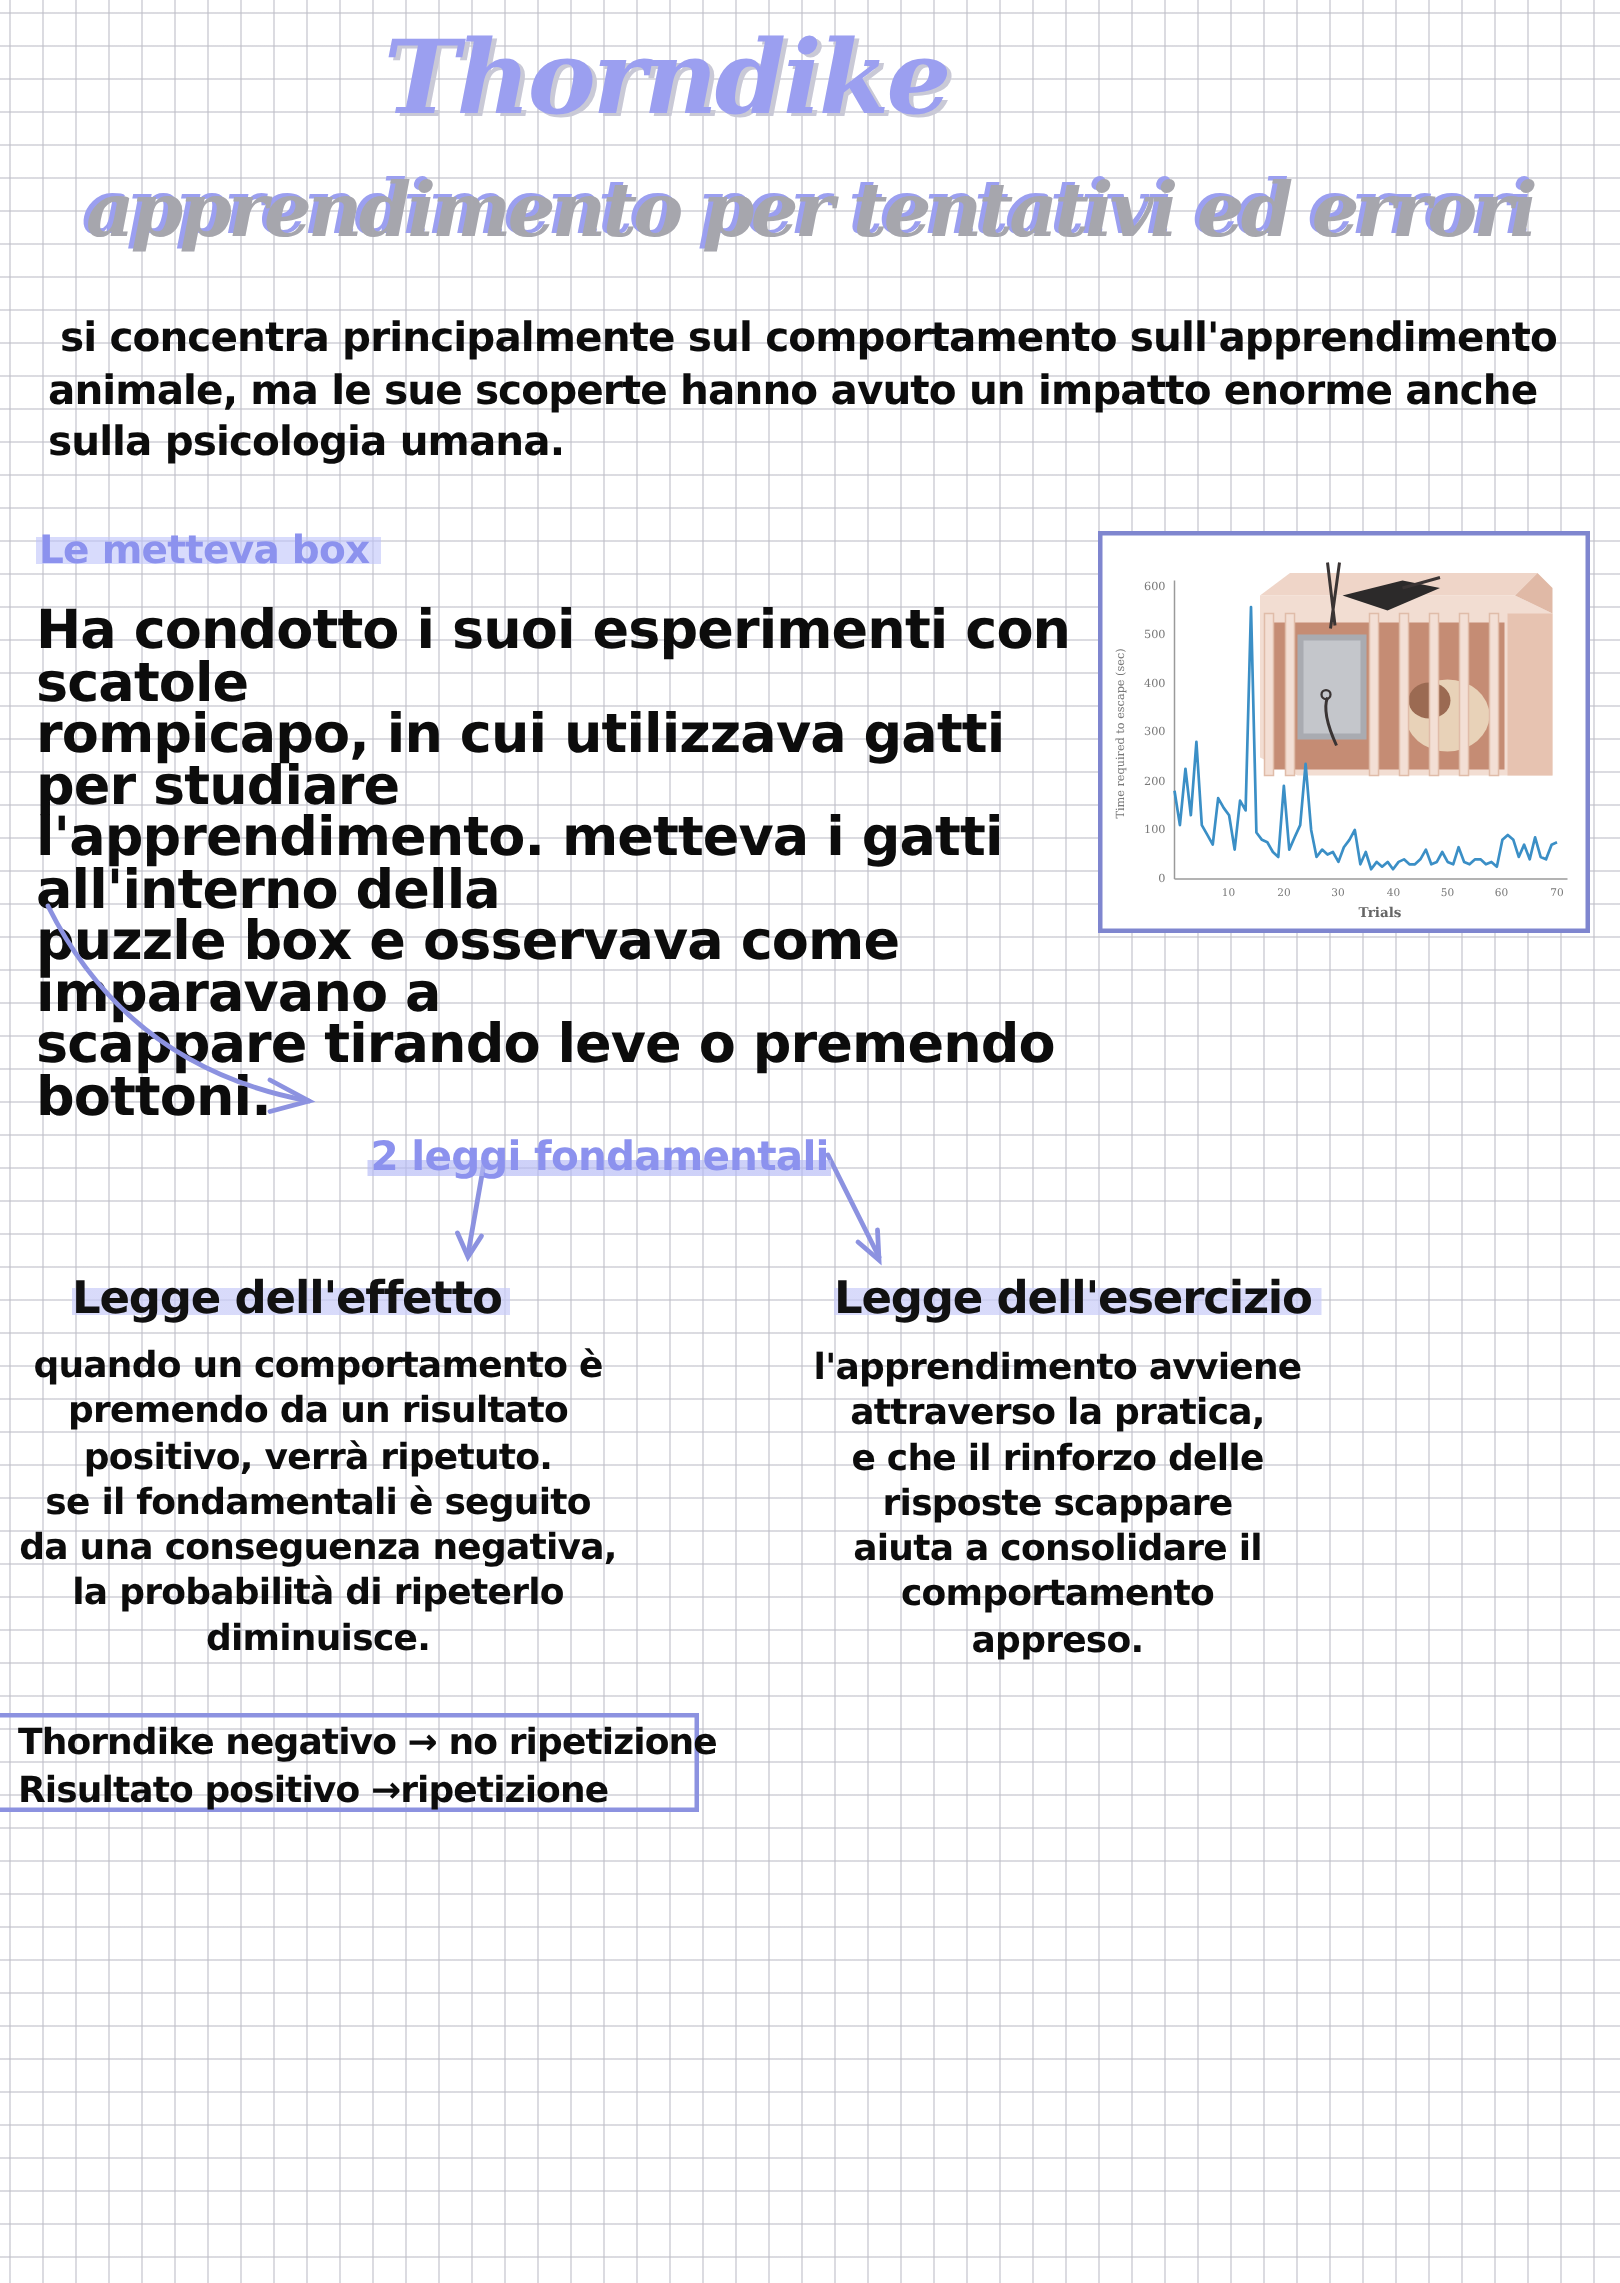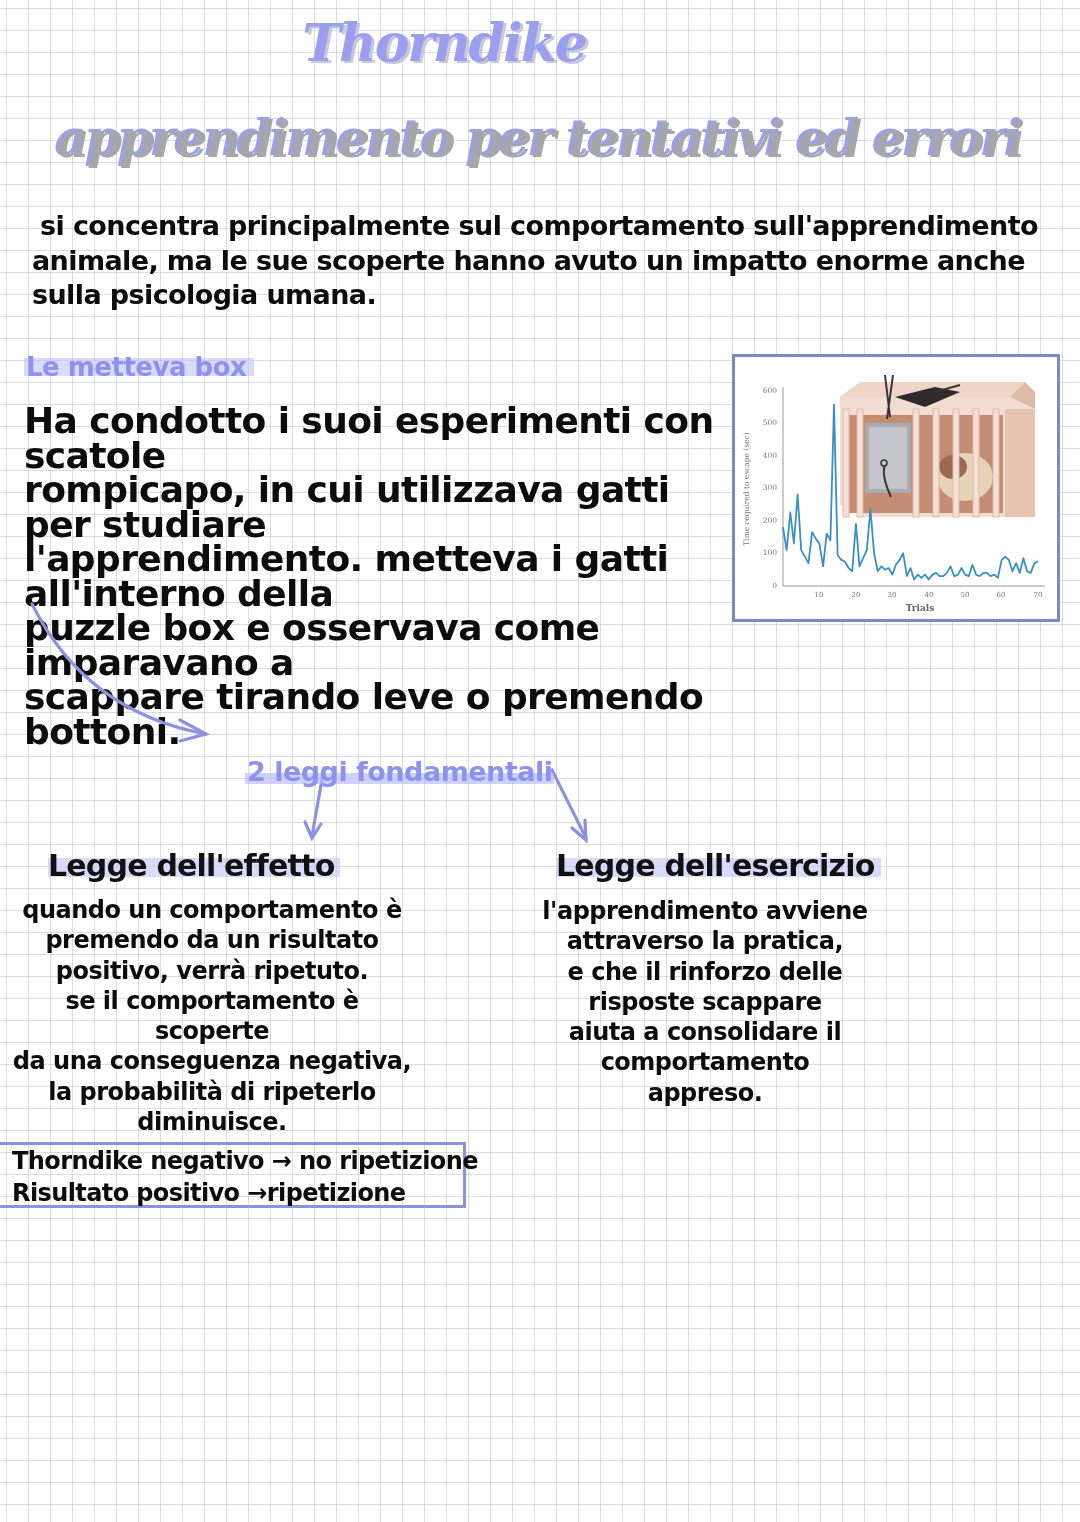--- a/index.html
+++ b/index.html
@@ -11,21 +11,21 @@
       linear-gradient(to bottom, rgba(190,190,200,0.55) 1.5px, transparent 1.5px);
     background-size:22px 22px;
     background-position:6px 8px;
     font-family:"DejaVu Sans", sans-serif;
     color:#0c0c0c;
   }
   .abs{position:absolute;}
   .title{
     left:0;width:888px;top:12px;text-align:center;
     font-family:"DejaVu Serif", serif;font-style:italic;font-weight:bold;
-    font-size:52px;color:#9b9ff0;letter-spacing:-2px;
+    font-size:68px;color:#9b9ff0;letter-spacing:-2px;
     text-shadow:3px 2px 0 #c9c9d6;
   }
   .subtitle{
     left:0;width:1080px;top:110px;text-align:center;
     font-family:"DejaVu Serif", serif;font-style:italic;font-weight:bold;
     font-size:50px;color:#a6a6ad;letter-spacing:-2.5px;
     text-shadow:-3px -2px 0 #9b9ff0;
   }
   .body-text{
     font-weight:bold;font-size:27px;line-height:34.5px;letter-spacing:-0.6px;
@@ -158,21 +158,21 @@
 
 <div class="abs leggi">2 leggi fondamentali</div>
 
 <div class="abs law1-title">
   <span class="law-title">Legge dell'effetto</span>
 </div>
 <div class="abs law-text law1-text">
   <div>quando un comportamento è</div>
   <div>premendo da un risultato</div>
   <div>positivo, verrà ripetuto.</div>
-  <div>se il comportamento è scoperte</div>
+  <div>se il fondamentali è seguito</div>
   <div>da una conseguenza negativa,</div>
   <div>la probabilità di ripeterlo</div>
   <div>diminuisce.</div>
 </div>
 
 <div class="abs law2-title">
   <span class="law-title">Legge dell'esercizio</span>
 </div>
 <div class="abs law-text law2-text">
   <div>l'apprendimento avviene</div>

